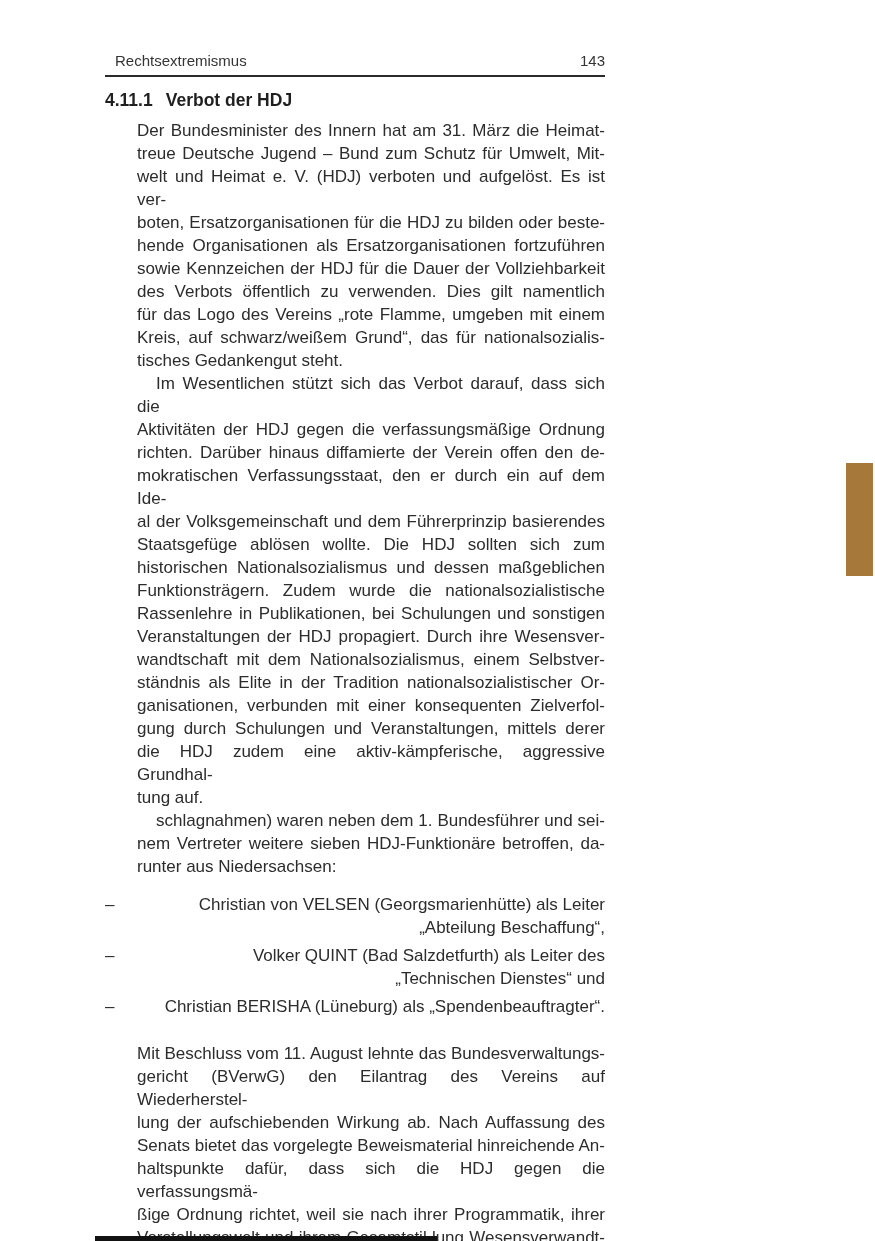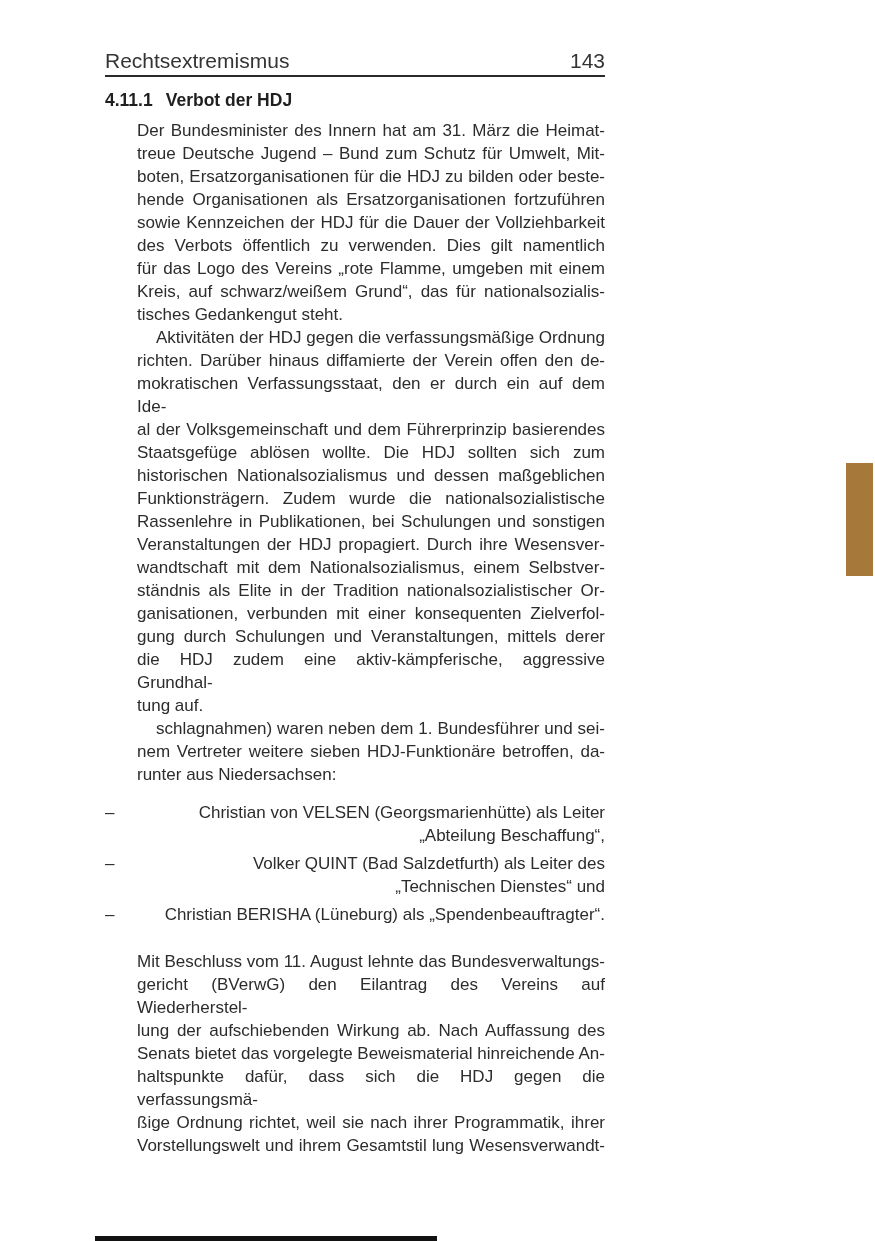--- a/index.html
+++ b/index.html
@@ -19,23 +19,24 @@
   .content {
     position: absolute;
     left: 105px;
     top: 52px;
     width: 500px;
   }
   .hdr {
     display: flex;
     justify-content: space-between;
     align-items: baseline;
-    font-size: 21px;
+    font-size: 15px;
     line-height: 18px;
     color: #343434;
+    margin-left: 10px;
   }
   .rule {
     height: 1.5px;
     background: #2a2a2a;
     margin-top: 5px;
   }
   h1.heading {
     margin: 12px 0 8px 0;
     font-size: 17.5px;
     line-height: 22px;
@@ -103,29 +104,31 @@
     <div class="rule"></div>
 
     <h1 class="heading">
       <span class="num">4.11.1</span><span>Verbot der HDJ</span>
     </h1>
 
     <div class="body-content">
         <p class="para">
           <span class="line">Der Bundesminister des Innern hat am 31. März die Heimat-</span>
           <span class="line">treue Deutsche Jugend – Bund zum Schutz für Umwelt, Mit-</span>
+          <span class="line">welt und Heimat e. V. (HDJ) verboten und aufgelöst. Es ist ver-</span>
           <span class="line">boten, Ersatzorganisationen für die HDJ zu bilden oder beste-</span>
           <span class="line">hende Organisationen als Ersatzorganisationen fortzuführen</span>
           <span class="line">sowie Kennzeichen der HDJ für die Dauer der Vollziehbarkeit</span>
           <span class="line">des Verbots öffentlich zu verwenden. Dies gilt namentlich</span>
           <span class="line">für das Logo des Vereins „rote Flamme, umgeben mit einem</span>
           <span class="line">Kreis, auf schwarz/weißem Grund“, das für nationalsozialis-</span>
           <span class="line last">tisches Gedankengut steht.</span>
         </p>
         <p class="para indent">
+          <span class="line">Im Wesentlichen stützt sich das Verbot darauf, dass sich die</span>
           <span class="line">Aktivitäten der HDJ gegen die verfassungsmäßige Ordnung</span>
           <span class="line">richten. Darüber hinaus diffamierte der Verein offen den de-</span>
           <span class="line">mokratischen Verfassungsstaat, den er durch ein auf dem Ide-</span>
           <span class="line">al der Volksgemeinschaft und dem Führerprinzip basierendes</span>
           <span class="line">Staatsgefüge ablösen wollte. Die HDJ sollten sich zum</span>
           <span class="line">historischen Nationalsozialismus und dessen maßgeblichen</span>
           <span class="line">Funktionsträgern. Zudem wurde die nationalsozialistische</span>
           <span class="line">Rassenlehre in Publikationen, bei Schulungen und sonstigen</span>
           <span class="line">Veranstaltungen der HDJ propagiert. Durch ihre Wesensver-</span>
           <span class="line">wandtschaft mit dem Nationalsozialismus, einem Selbstver-</span>

